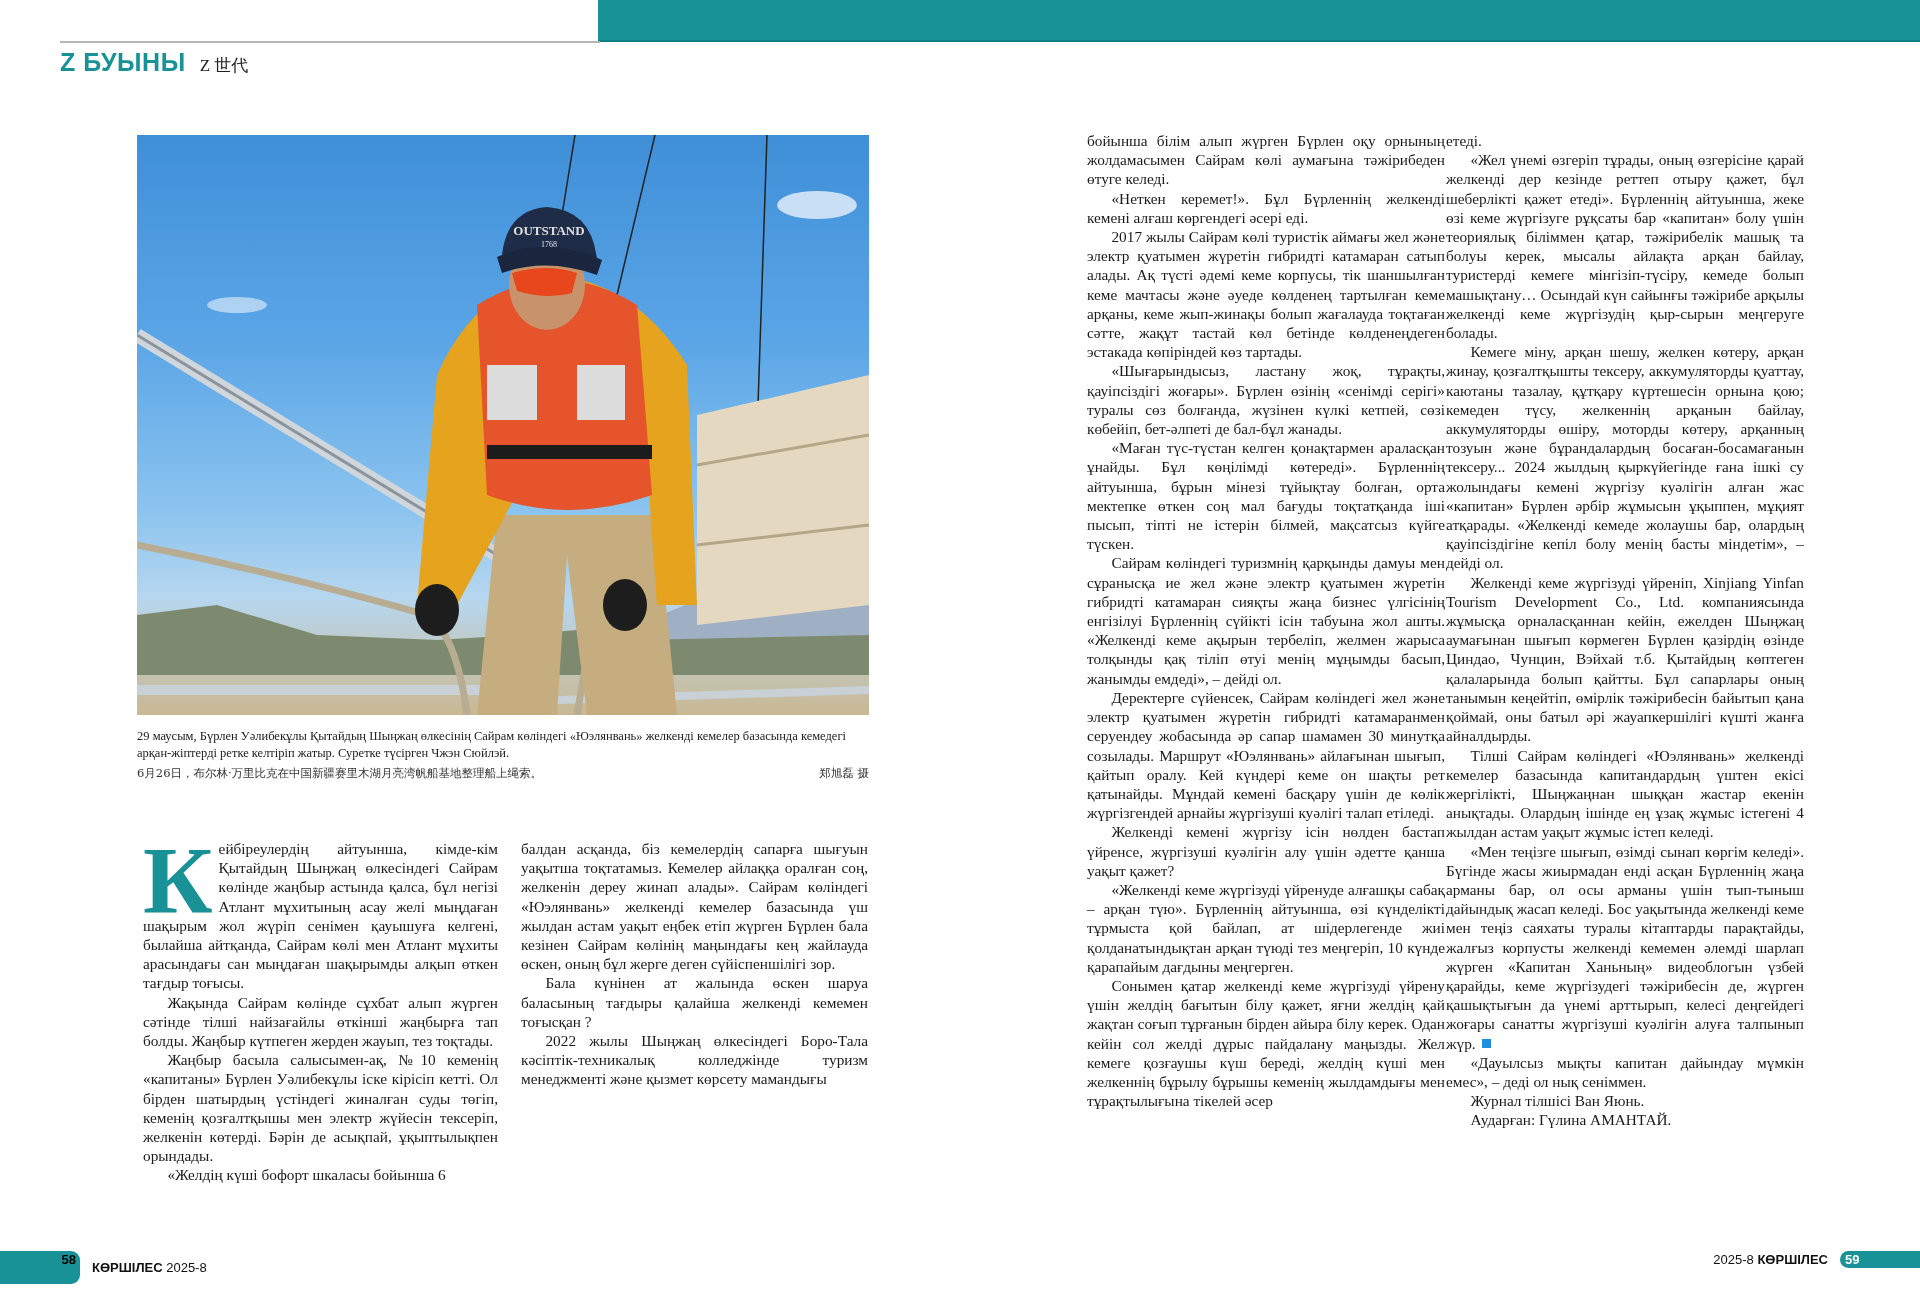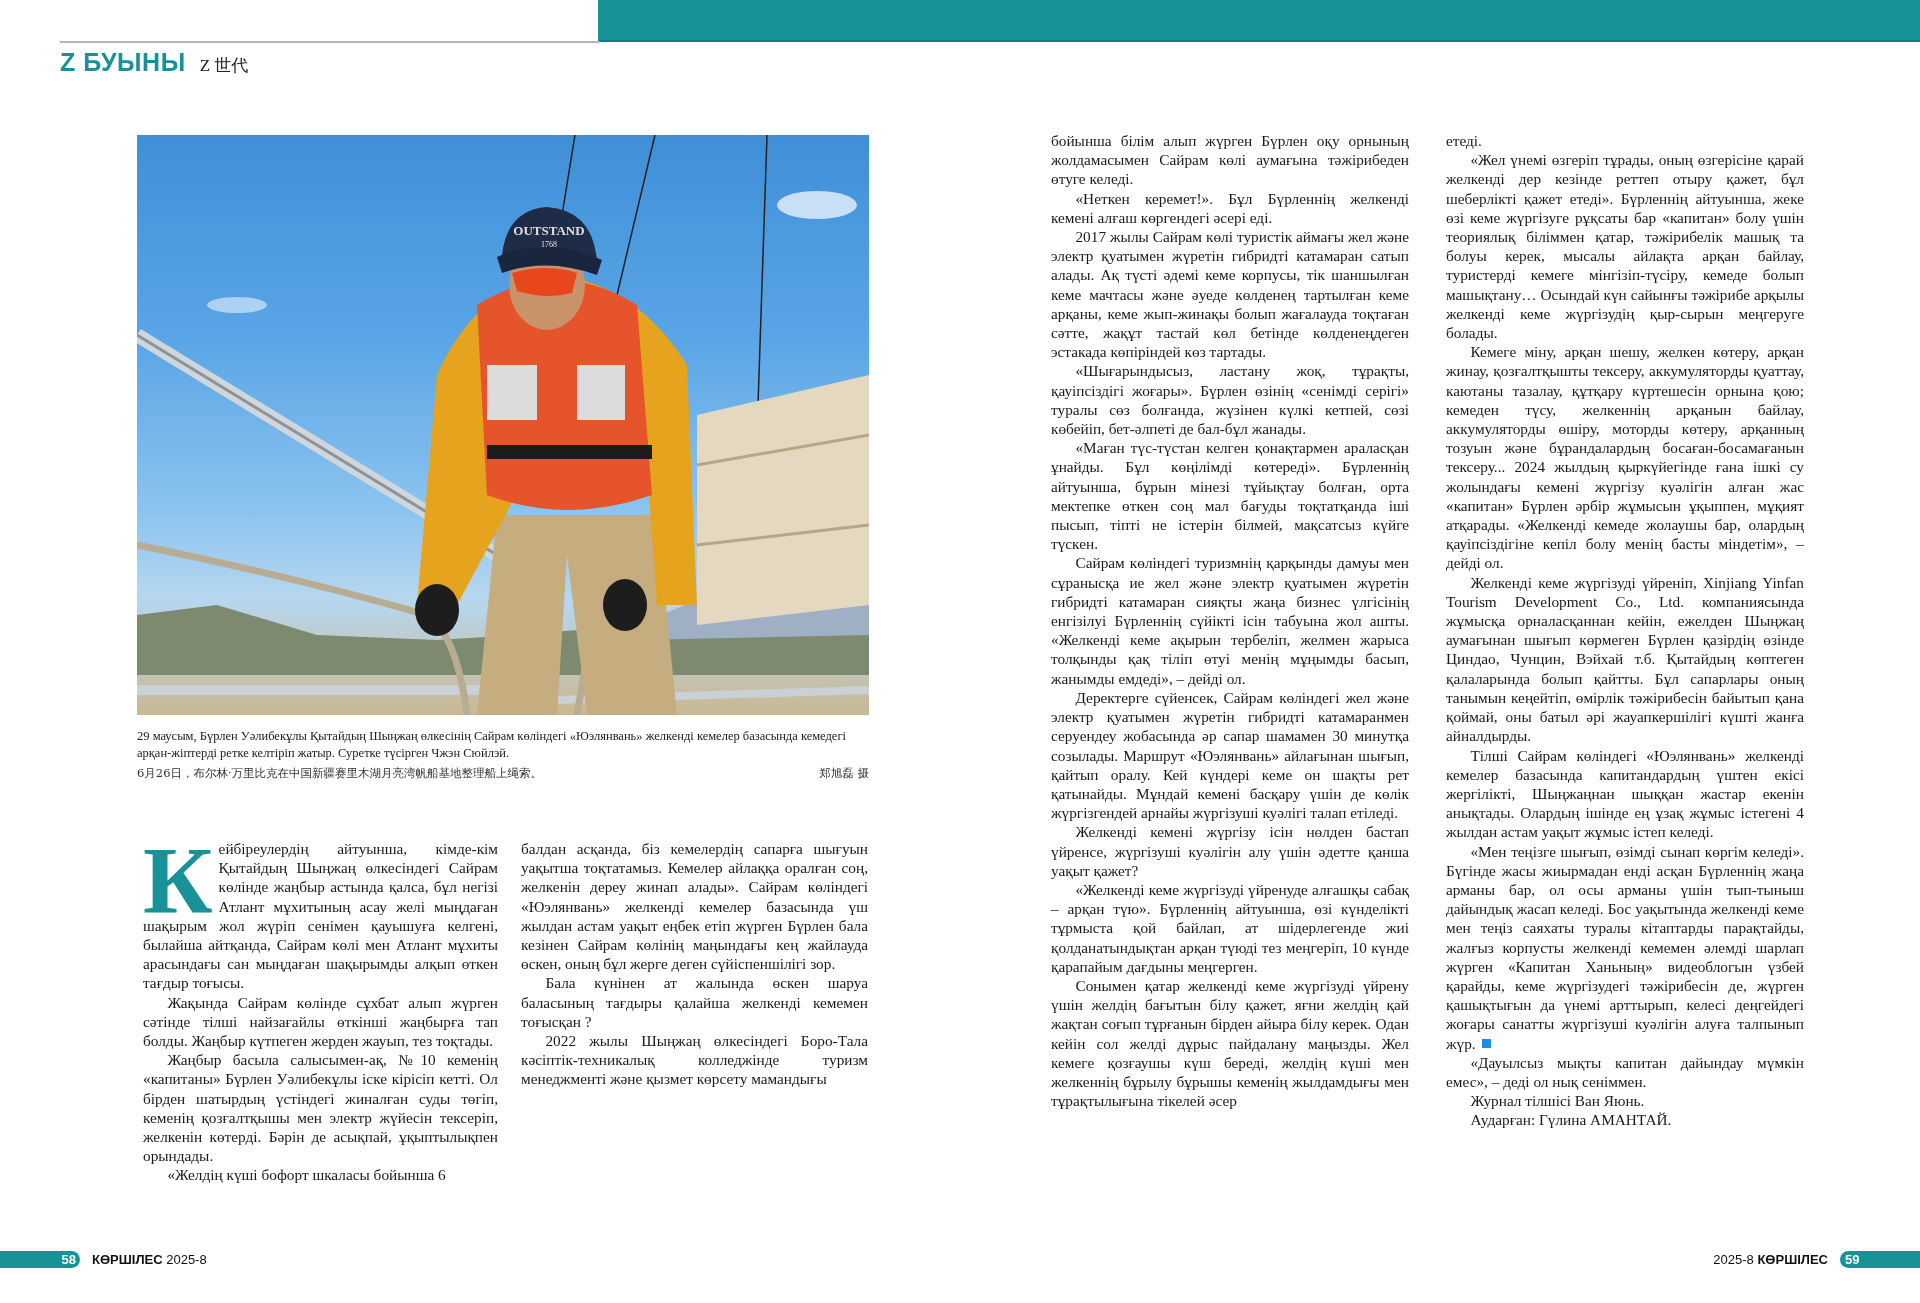--- a/index.html
+++ b/index.html
@@ -17,29 +17,29 @@
   .photo svg { width: 100%; height: 100%; display: block; }
 
   .caption { position: absolute; left: 137px; top: 728px; width: 732px; font-size: 12.5px; line-height: 17px; color: #222; }
   .caption-cn { position: absolute; left: 137px; top: 766px; width: 732px; font-family: "DejaVu Serif", serif; font-size: 11.5px; color: #333; display: flex; justify-content: space-between; }
 
   .col { position: absolute; font-size: 15.3px; line-height: 19.2px; text-align: justify; color: #1a1a1a; }
   .col p { text-indent: 1.6em; }
   .col p.noindent { text-indent: 0; }
   .col1 { left: 143px; top: 839px; width: 355px; }
   .col2 { left: 521px; top: 839px; width: 347px; }
-  .col3 { left: 1051px; top: 131px; width: 358px; }
+  .col3 { left: 1087px; top: 131px; width: 358px; }
   .col4 { left: 1446px; top: 131px; width: 358px; }
 
   .dropcap { float: left; font-family: "Liberation Serif", serif; font-size: 96px; line-height: 76px; color: #189297; margin: 4px 6px -4px 0; font-weight: bold; }
   .end-mark { display: inline-block; width: 9px; height: 9px; background: #1d8fe0; margin-left: 6px; vertical-align: 1px; }
   .sign { text-indent: 1.6em; }
 
   .footer-left { position: absolute; left: 0; top: 1251px; display: flex; align-items: center; }
-  .footer-left .pill { width: 80px; height: 17px; background: #189297; border-radius: 0 9px 9px 0; color: #ffffff; font-family: "Liberation Sans", sans-serif; font-weight: bold; font-size: 13px; text-align: right; padding-right: 4px; line-height: 17px; }
+  .footer-left .pill { width: 80px; height: 33px; background: #189297; border-radius: 0 9px 9px 0; color: #000000; font-family: "Liberation Sans", sans-serif; font-weight: bold; font-size: 13px; text-align: right; padding-right: 4px; line-height: 17px; }
   .footer-right { position: absolute; right: 0; top: 1251px; display: flex; align-items: center; }
   .footer-right .pill { width: 80px; height: 17px; background: #189297; border-radius: 9px 0 0 9px; color: #fff; font-family: "Liberation Sans", sans-serif; font-weight: bold; font-size: 13px; text-align: left; padding-left: 5px; line-height: 17px; }
   .footer-text { font-family: "Liberation Sans", sans-serif; font-size: 13px; color: #111; margin: 0 12px; }
   .footer-text b { font-weight: bold; }
 </style>
 </head>
 <body>
 
 <div class="top-band"></div>
 <div class="top-rule"></div>

